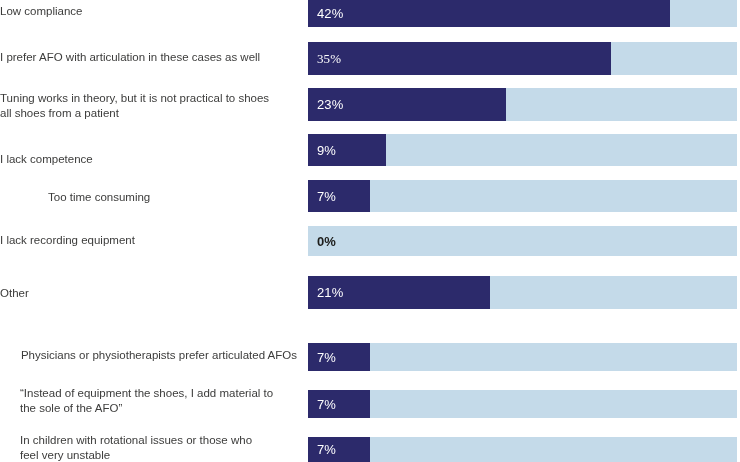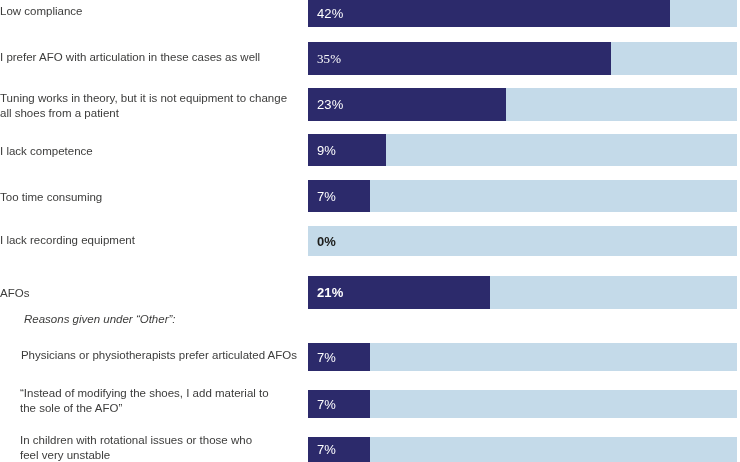--- a/index.html
+++ b/index.html
@@ -84,57 +84,56 @@
     <div class="label main" style="top: 4px;">Low compliance</div>
     <div class="track" style="top: 0px; height: 27px;">
       <div class="fill" style="width: 362px;"></div>
       <div class="value">42%</div>
     </div>
     <div class="label main" style="top: 50px;">I prefer AFO with articulation in these cases as well</div>
     <div class="track" style="top: 42px; height: 33px; font-family: Liberation Serif, serif;">
       <div class="fill" style="width: 303px;"></div>
       <div class="value">35%</div>
     </div>
-    <div class="label main" style="top: 91px;">Tuning works in theory, but it is not equipment to change
+    <div class="label main" style="top: 91px;">Tuning works in theory, but it is not practical to shoes
 all shoes from a patient</div>
     <div class="track" style="top: 88px; height: 33px;">
       <div class="fill" style="width: 198px;"></div>
       <div class="value">23%</div>
     </div>
-    <div class="label main" style="top: 144px;">I lack competence</div>
+    <div class="label main" style="top: 152px;">I lack competence</div>
     <div class="track" style="top: 134px; height: 32px;">
       <div class="fill" style="width: 78px;"></div>
       <div class="value">9%</div>
     </div>
-    <div class="label main" style="top: 190px;">Too time consuming</div>
+    <div class="label main" style="top: 190px; padding-left: 48px;">Too time consuming</div>
     <div class="track" style="top: 180px; height: 32px;">
       <div class="fill" style="width: 62px;"></div>
       <div class="value">7%</div>
     </div>
     <div class="label main" style="top: 233px;">I lack recording equipment</div>
     <div class="track" style="top: 226px; height: 30px;">
       <div class="fill" style="width: 0px;"></div>
       <div class="value dark">0%</div>
     </div>
-    <div class="label main" style="top: 286px;">AFOs</div>
-    <div class="track" style="top: 276px; height: 33px; font-weight: bold;">
+    <div class="label main" style="top: 286px;">Other</div>
+    <div class="track" style="top: 276px; height: 33px;">
       <div class="fill" style="width: 182px;"></div>
       <div class="value">21%</div>
     </div>
     <div class="label sub-right" style="top: 348px;">Physicians or physiotherapists prefer articulated AFOs</div>
     <div class="track" style="top: 343px; height: 28px;">
       <div class="fill" style="width: 62px;"></div>
       <div class="value">7%</div>
     </div>
-    <div class="label sub-left" style="top: 386px;">“Instead of modifying the shoes, I add material to
+    <div class="label sub-left" style="top: 386px;">“Instead of equipment the shoes, I add material to
   the sole of the AFO”</div>
     <div class="track" style="top: 390px; height: 28px;">
       <div class="fill" style="width: 62px;"></div>
       <div class="value">7%</div>
     </div>
     <div class="label sub-left" style="top: 433px;">In children with rotational issues or those who
   feel very unstable</div>
     <div class="track" style="top: 437px; height: 25px;">
       <div class="fill" style="width: 62px;"></div>
       <div class="value">7%</div>
     </div>
-    <div class="label italic" style="top: 312px;">Reasons given under “Other”:</div>
   </div>
 
 </body></html>

